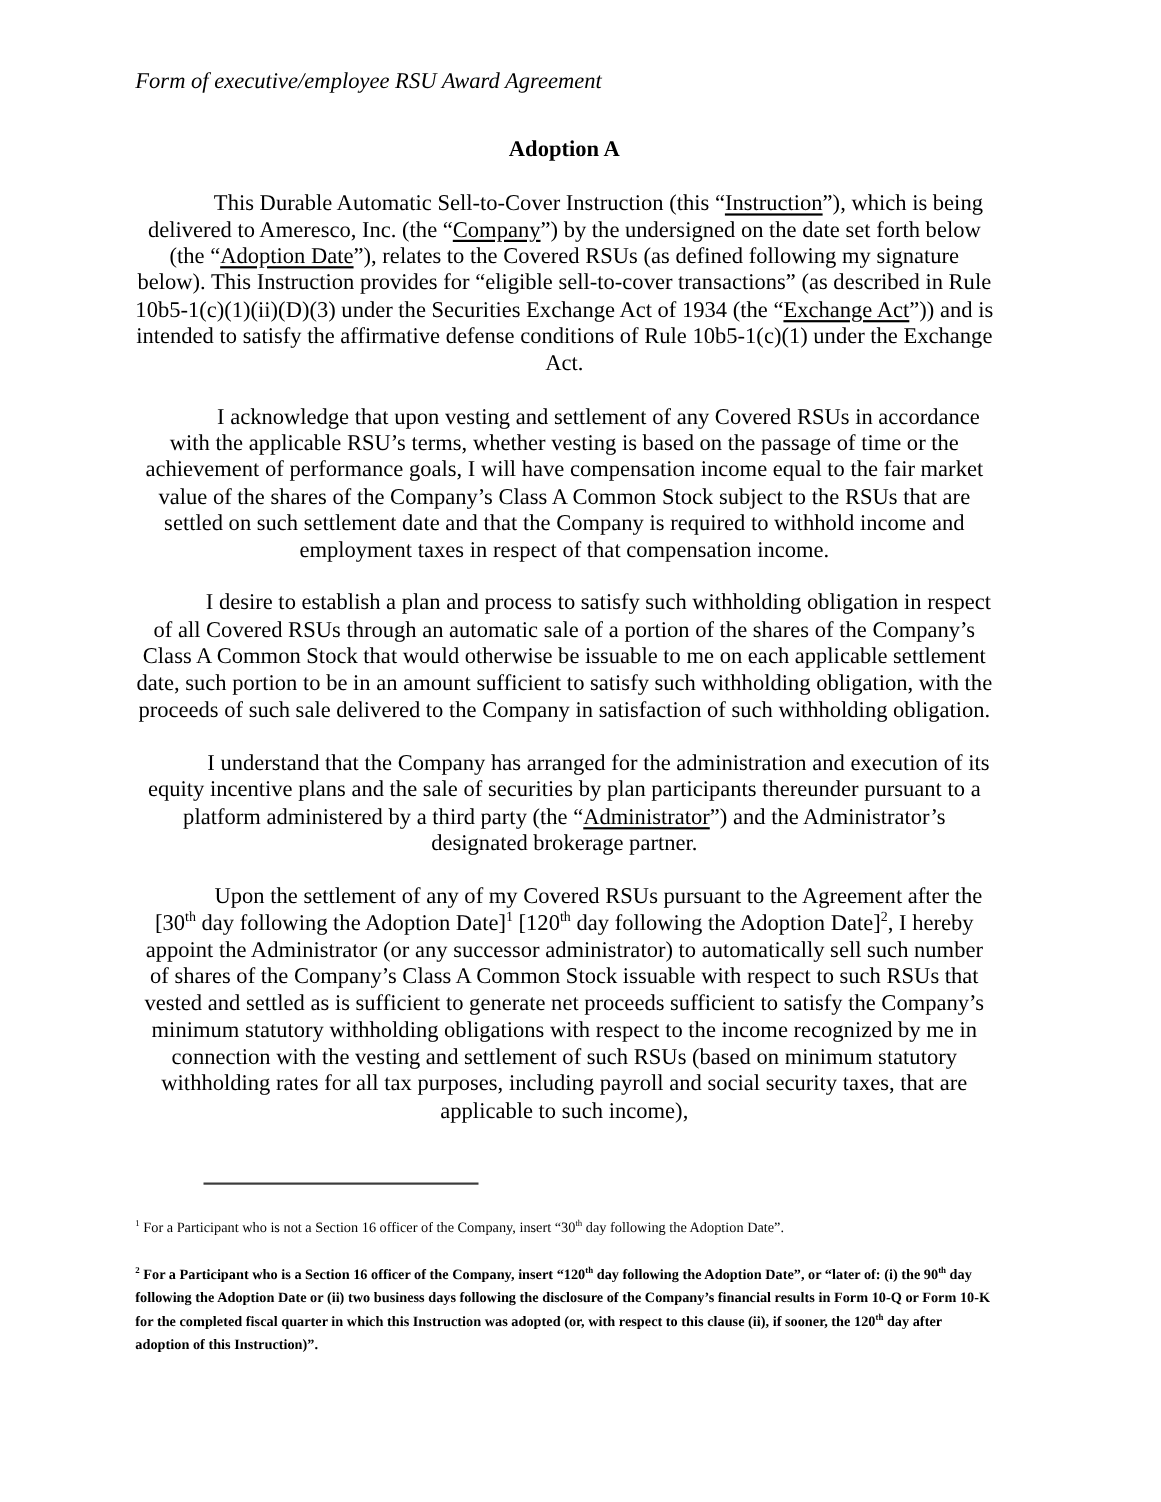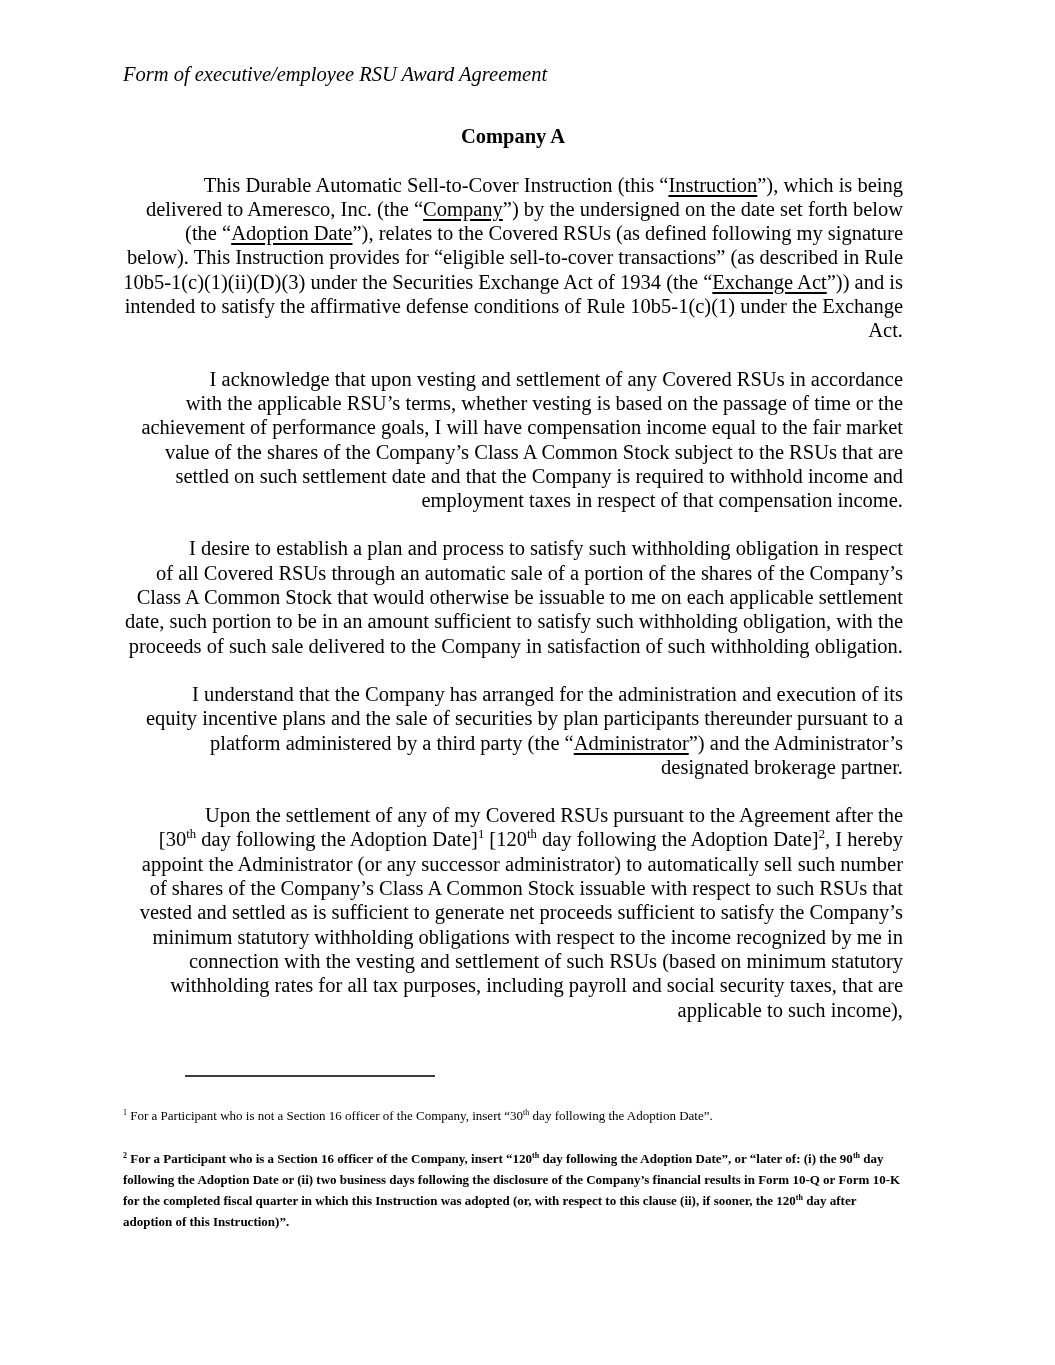--- a/index.html
+++ b/index.html
@@ -37,21 +37,21 @@
   .main-title {
     text-align: center;
     font-weight: bold;
     text-decoration: underline;
     text-underline-offset: 3px;
     margin: 0 0 26px 0;
   }
   p.body-para {
     margin: 0 0 24px 0;
     text-indent: 62px;
-    text-align: right;
+    text-align: center;
   }
   p.body-para:last-of-type {
     margin-bottom: 0;
   }
   sup {
     font-size: 0.62em;
     line-height: 0;
     vertical-align: super;
   }
   u {
@@ -76,21 +76,21 @@
     font-weight: bold;
   }
 </style>
 </head>
 <body>
 
 <div class="page">
 
   <div class="doc-header">Form of executive/employee RSU Award Agreement</div>
 
-  <div class="schedule-title">Company A</div>
+  <div class="schedule-title">Adoption A</div>
 
 
   <p class="body-para">This Durable Automatic Sell-to-Cover Instruction (this “<u>Instruction</u>”), which is being delivered to Ameresco, Inc. (the “<u>Company</u>”) by the undersigned on the date set forth below (the “<u>Adoption Date</u>”), relates to the Covered RSUs (as defined following my signature below). This Instruction provides for “eligible sell-to-cover transactions” (as described in Rule 10b5-1(c)(1)(ii)(D)(3) under the Securities Exchange Act of 1934 (the “<u>Exchange Act</u>”)) and is intended to satisfy the affirmative defense conditions of Rule 10b5-1(c)(1) under the Exchange Act.</p>
 
   <p class="body-para">I acknowledge that upon vesting and settlement of any Covered RSUs in accordance with the applicable RSU’s terms, whether vesting is based on the passage of time or the achievement of performance goals, I will have compensation income equal to the fair market value of the shares of the Company’s Class A Common Stock subject to the RSUs that are settled on such settlement date and that the Company is required to withhold income and employment taxes in respect of that compensation income.</p>
 
   <p class="body-para">I desire to establish a plan and process to satisfy such withholding obligation in respect of all Covered RSUs through an automatic sale of a portion of the shares of the Company’s Class A Common Stock that would otherwise be issuable to me on each applicable settlement date, such portion to be in an amount sufficient to satisfy such withholding obligation, with the proceeds of such sale delivered to the Company in satisfaction of such withholding obligation.</p>
 
   <p class="body-para">I understand that the Company has arranged for the administration and execution of its equity incentive plans and the sale of securities by plan participants thereunder pursuant to a platform administered by a third party (the “<u>Administrator</u>”) and the Administrator’s designated brokerage partner.</p>
 

